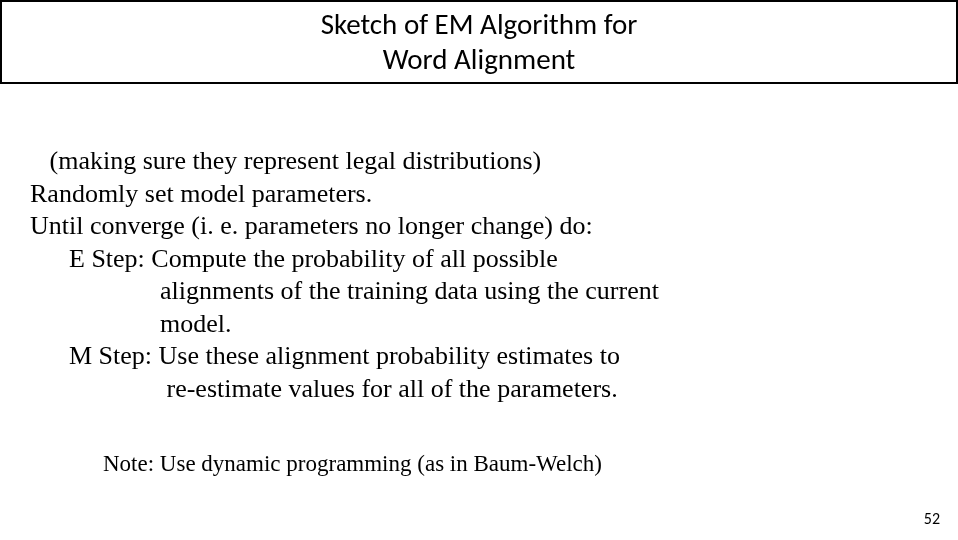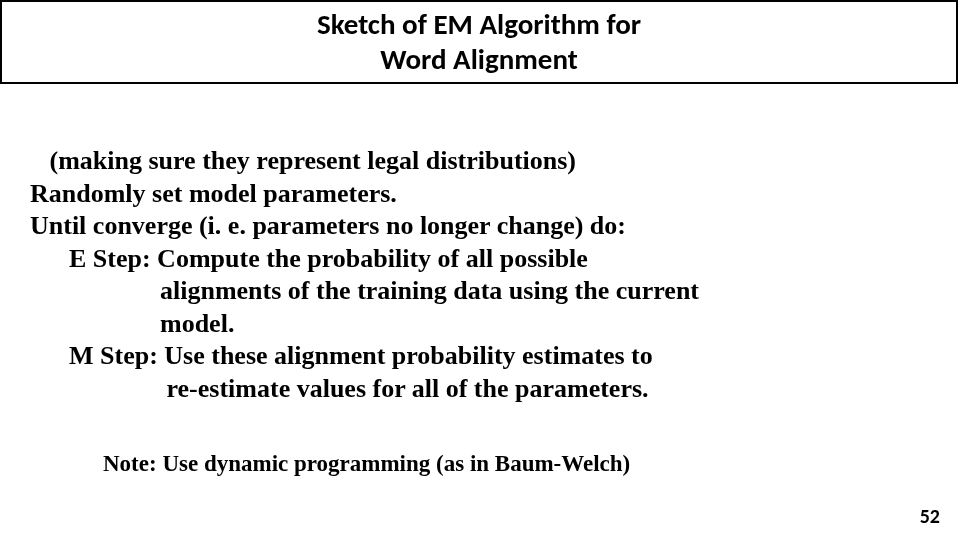--- a/index.html
+++ b/index.html
@@ -1,15 +1,15 @@
 <!DOCTYPE html>
 <html><head>
 <meta charset="utf-8">
 <style>
-  * { margin: 0; padding: 0; box-sizing: border-box; font-weight: bold; }
+  * { margin: 0; padding: 0; box-sizing: border-box; }
   html, body { width: 958px; height: 540px; background: #ffffff; font-family: "Times New Roman", Times, serif; color: #000; }
   .slide { position: relative; width: 958px; height: 540px; }
   .title-box {
     position: absolute;
     top: 0; left: 0;
     width: 958px;
     height: 84px;
     border: 2px solid #000;
     display: flex;
     align-items: center;
@@ -38,21 +38,21 @@
     width: 760px;
     font-size: 23px;
     line-height: 1.25;
     font-family: "Times New Roman", Times, serif;
   }
   .page-number {
     position: absolute;
     right: 18px;
     bottom: 12px;
     font-family: Calibri, "Segoe UI", Arial, sans-serif;
-    font-size: 20px;
+    font-size: 16px;
     color: #000;
   }
 </style>
 </head>
 <body>
 
 <div class="slide">
 
   <div class="title-box">
     <div class="t-inner">

